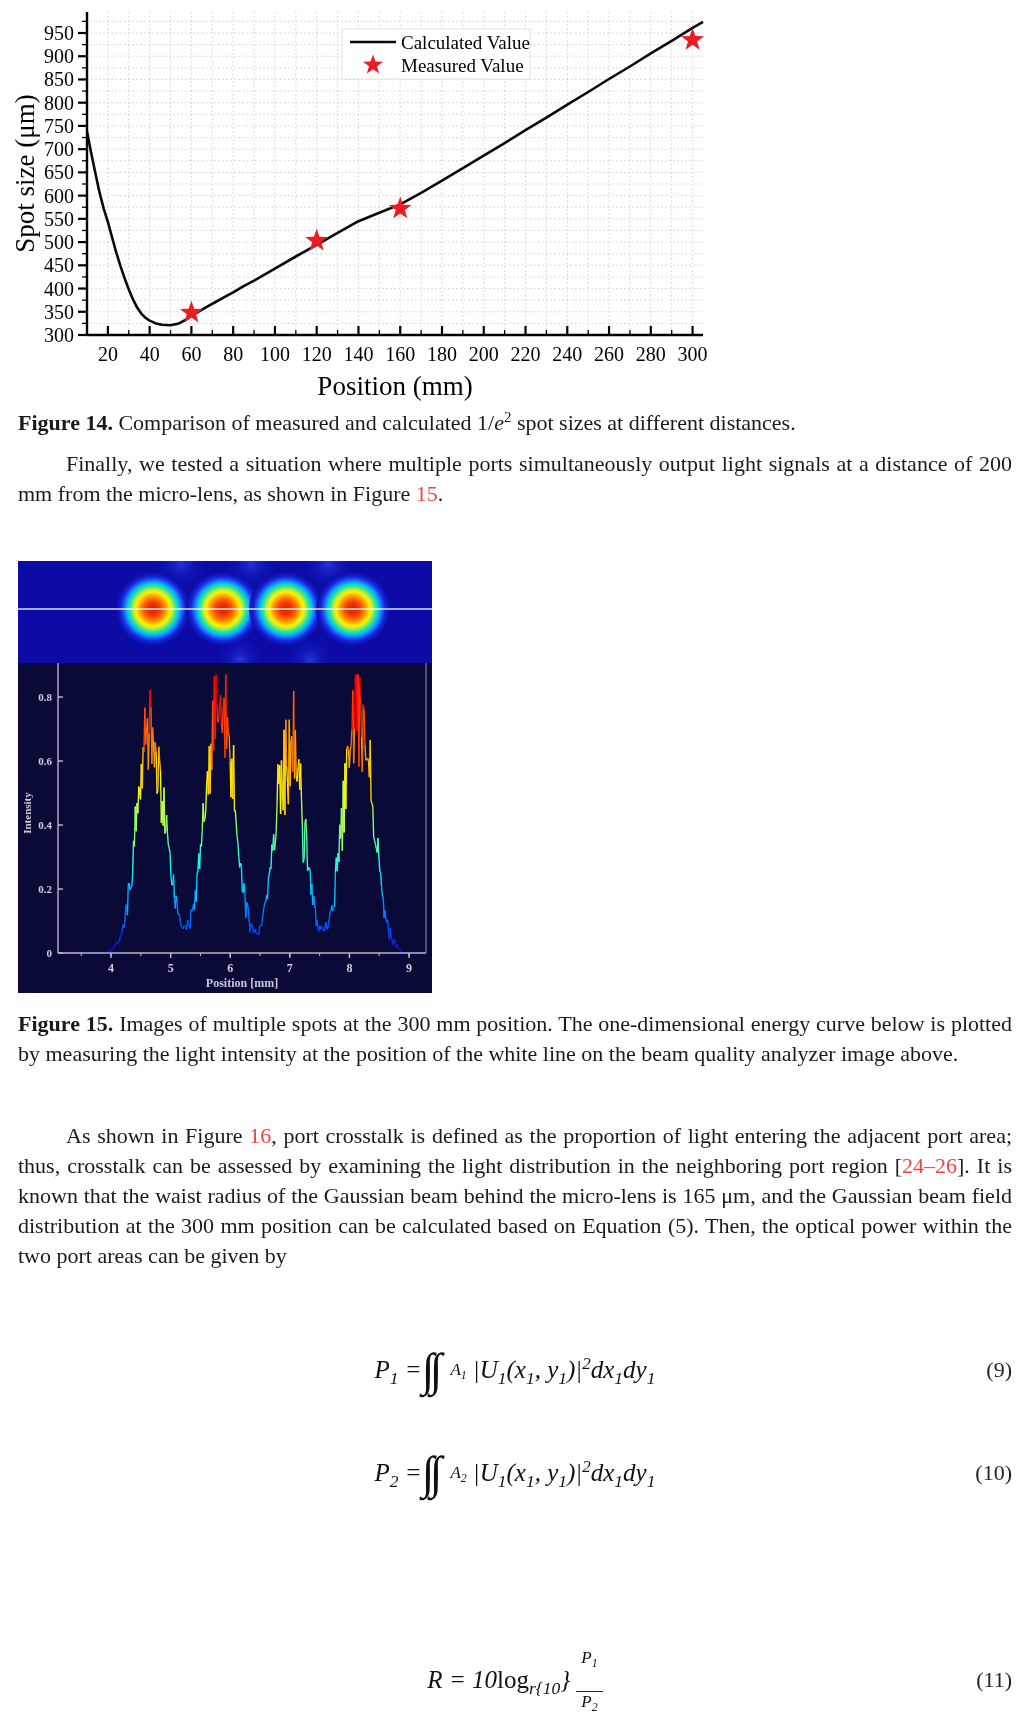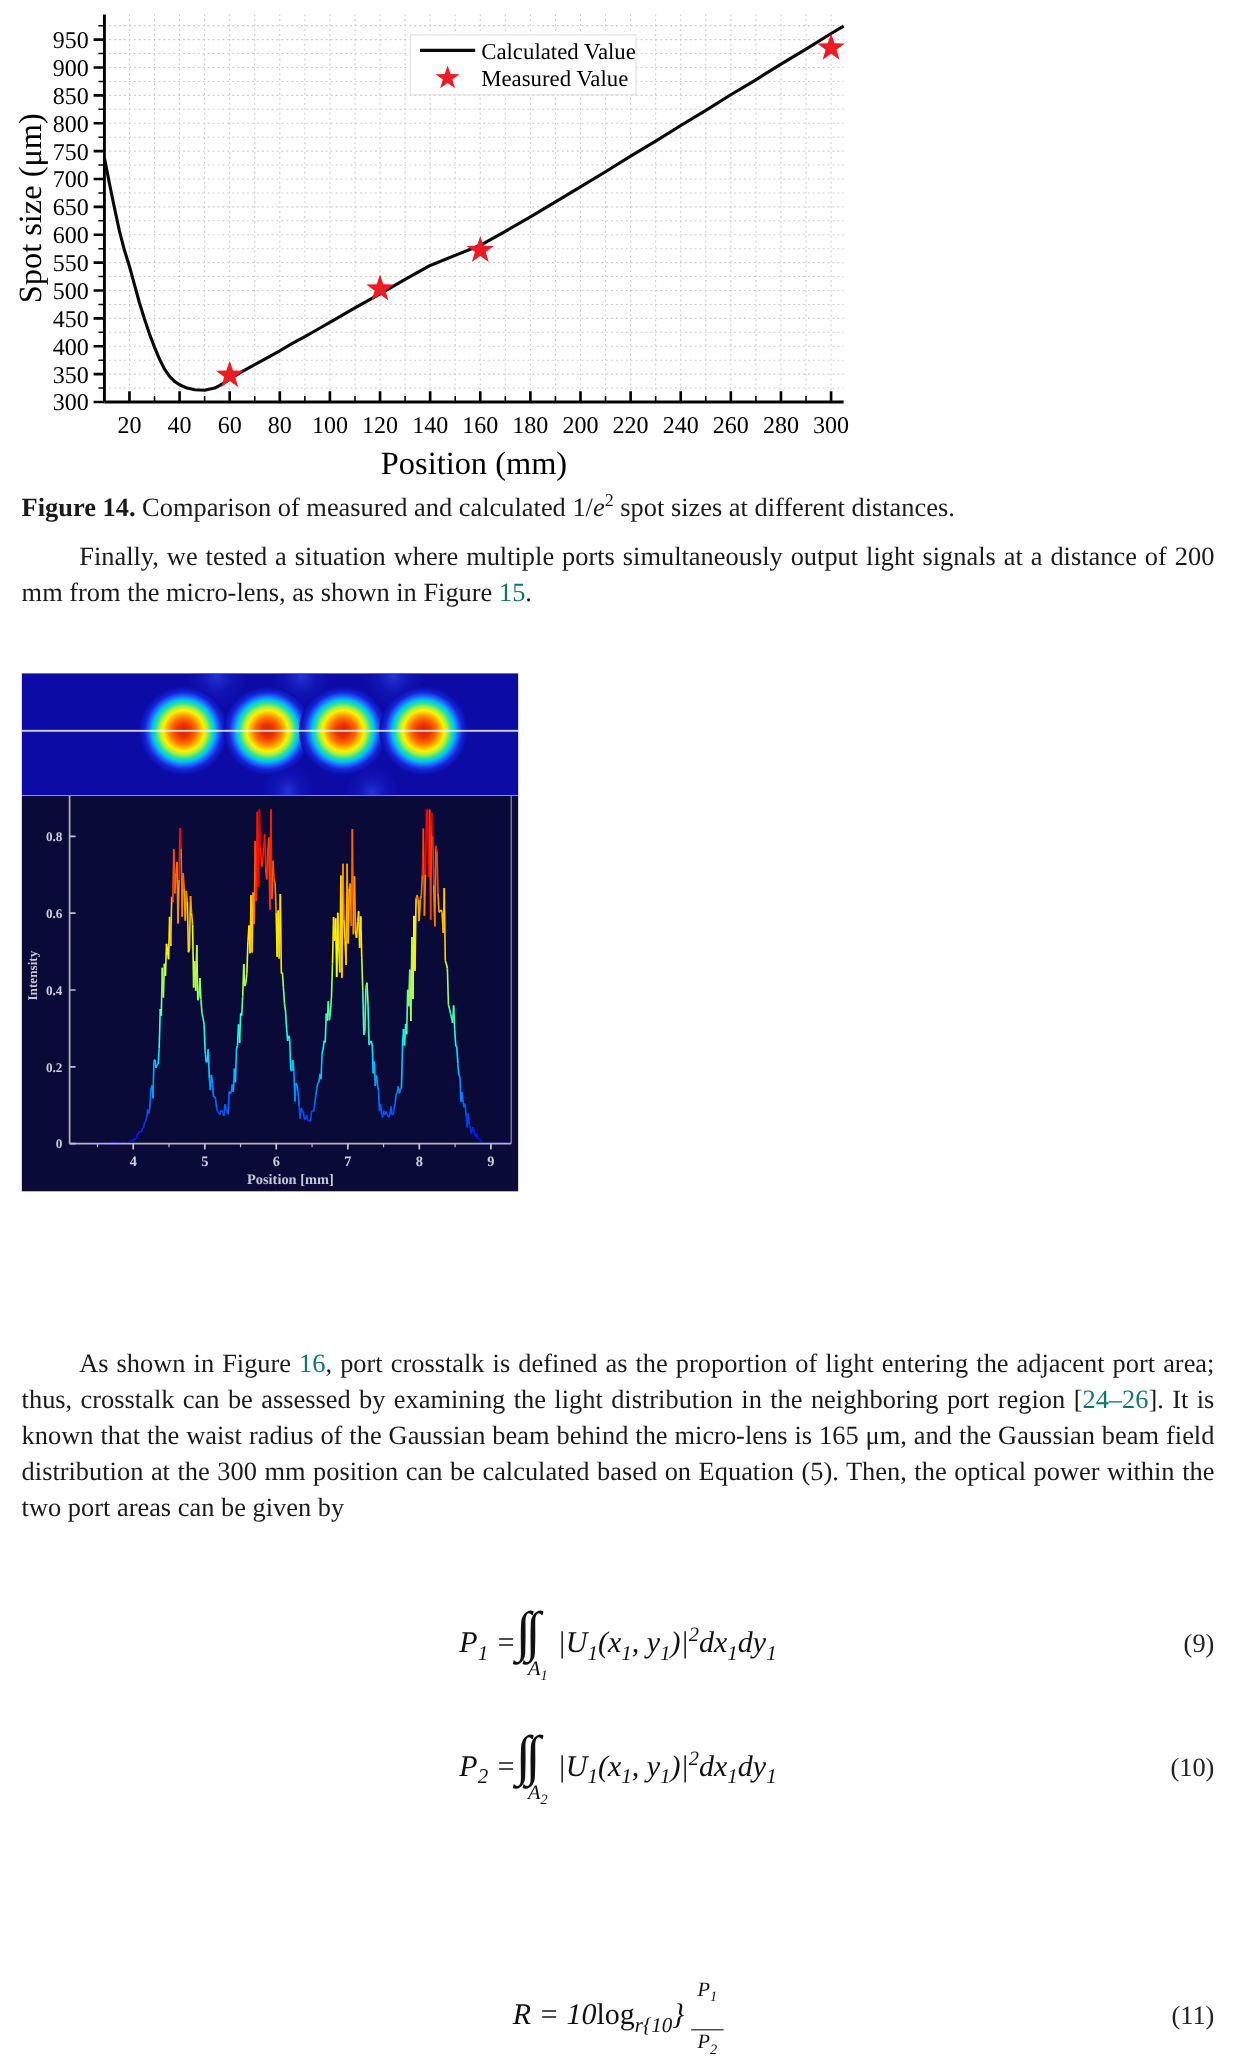--- a/index.html
+++ b/index.html
@@ -3,33 +3,33 @@
 <meta charset="utf-8">
 <style>
   html,body{margin:0;padding:0;background:#ffffff;}
   .page{position:relative;width:1030px;height:1719px;background:#ffffff;overflow:hidden;
         font-family:"Liberation Serif","DejaVu Serif",serif;color:#161616;}
   svg text{font-family:"Liberation Serif","DejaVu Serif",serif;}
   .abs{position:absolute;}
   .body,.caption{position:absolute;left:18px;width:994px;margin:0;font-size:22px;line-height:30px;
         text-align:justify;color:#1a1a1a;}
   .indent{text-indent:48px;}
-  .link{color:#0f766e;font-family:Liberation Serif, serif;}
+  .link{color:#ef4444;font-family:Liberation Serif, serif;}
   .bold{font-weight:bold;}
   .italic{font-style:italic;}
   sup,.sup{vertical-align:super;font-size:0.68em;line-height:0;}
   sub{vertical-align:sub;font-size:0.7em;line-height:0;}
   .sub{vertical-align:sub;font-size:0.7em;line-height:0;}
   
   #fig15{position:absolute;left:18px;top:561px;width:414px;height:432px;font-size:0;}
   
   .eqrow{position:absolute;left:18px;width:994px;display:flex;align-items:center;}
   .eqbody{margin:0 auto;font-size:25px;font-style:italic;color:#111;display:inline-flex;align-items:center;}
   .eqnum{position:absolute;right:0;top:50%;transform:translateY(-50%);font-size:22px;font-style:normal;color:#222;}
-  .iint-wrap{display:inline-flex;flex-direction:column;align-items:center;margin:0 6px 0 8px;}
+  .iint-wrap{display:inline-flex;flex-direction:row;align-items:center;margin:0 6px 0 8px;}
   .iint{font-size:46px;line-height:0.9;font-style:normal;letter-spacing:-0.45em;padding-right:0.45em;color:#111;}
   .iint-sub{font-size:17px;font-style:italic;margin-top:0px;}
   .rm{font-style:normal;}
   .frac{display:inline-flex;flex-direction:column;align-items:center;margin-left:6px;line-height:1.15;font-size:17px;gap:23px;}
   .fden{border-top:1.5px solid #222;}
   .fnum,.fden{padding:0 5px;}
 </style>
 </head>
 <body>
 
@@ -665,20 +665,21 @@
           <text x="34" y="230" text-anchor="end" font-size="11">0.2</text>
           <text x="34" y="166" text-anchor="end" font-size="11">0.4</text>
           <text x="34" y="102" text-anchor="end" font-size="11">0.6</text>
           <text x="34" y="38" text-anchor="end" font-size="11">0.8</text>
         </g>
         <text transform="translate(13,150) rotate(-90)" text-anchor="middle" font-size="11" fill="#c8c8d4" font-family="&quot;DejaVu Sans&quot;,sans-serif" font-weight="bold">Intensity</text>
         <text x="224" y="324" text-anchor="middle" font-size="12" fill="#c8c8d4" font-family="&quot;DejaVu Sans&quot;,sans-serif" font-weight="bold">Position [mm]</text>
       </svg>
   </div>
 
+  <p class="caption" id="cap15" style="top:1009px;"><span class="bold">Figure 15.</span><span> Images of multiple spots at the 300 mm position.  The one-dimensional energy curve below is plotted by measuring the light intensity at the position of the white line on the beam quality analyzer image above.</span></p>
 
   <p class="body indent" id="p2" style="top:1121px;"><span>As shown in Figure </span><span class="link">16</span><span>, port crosstalk is defined as the proportion of light entering the adjacent port area; thus, crosstalk can be assessed by examining the light distribution in the neighboring port region [</span><span class="link">24–26</span><span>]. It is known that the waist radius of the Gaussian beam behind the micro-lens is 165 μm, and the Gaussian beam field distribution at the 300 mm position can be calculated based on Equation (5). Then, the optical power within the two port areas can be given by</span></p>
 
   <div class="eqrow" id="eq9" style="top:1322px;height:96px;">
     <span class="eqbody">
       <span>P<sub>1</sub> = </span>
       <span class="iint-wrap">
         <span class="iint">∫∫</span>
         <span class="iint-sub">A<sub>1</sub></span>
       </span>

